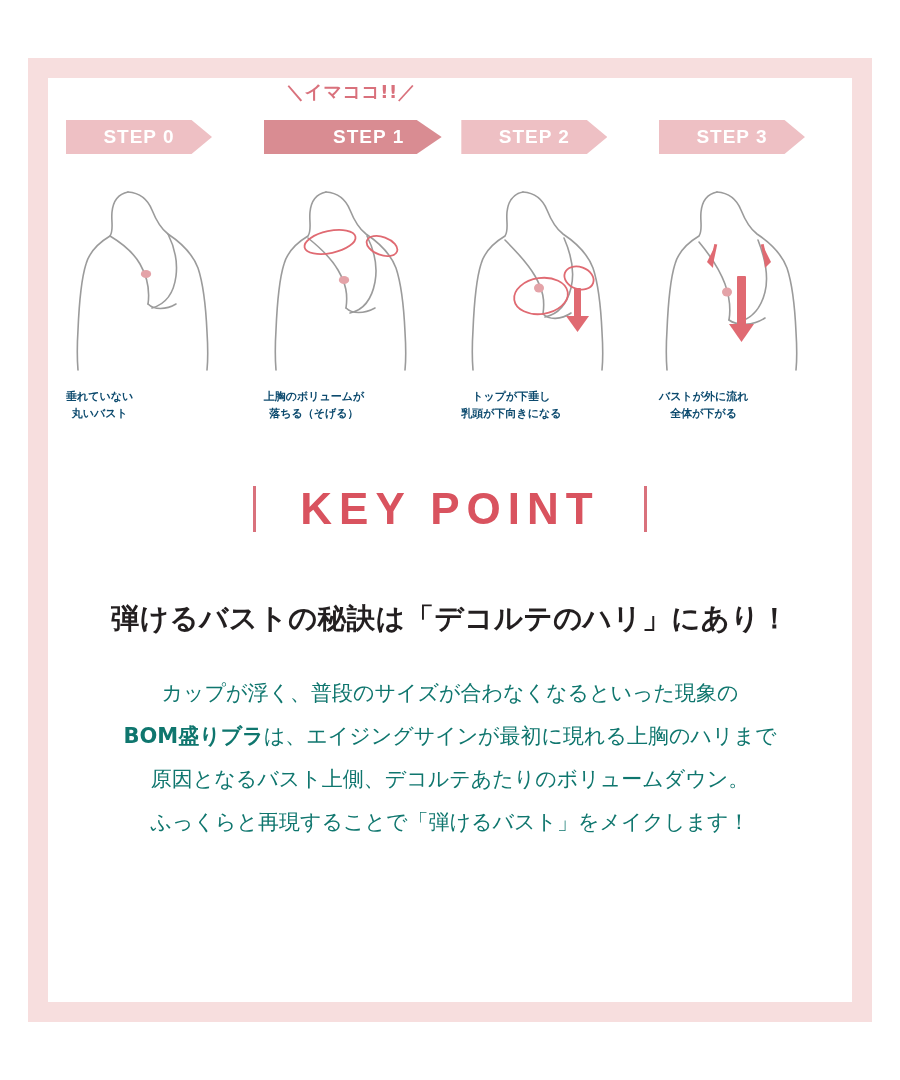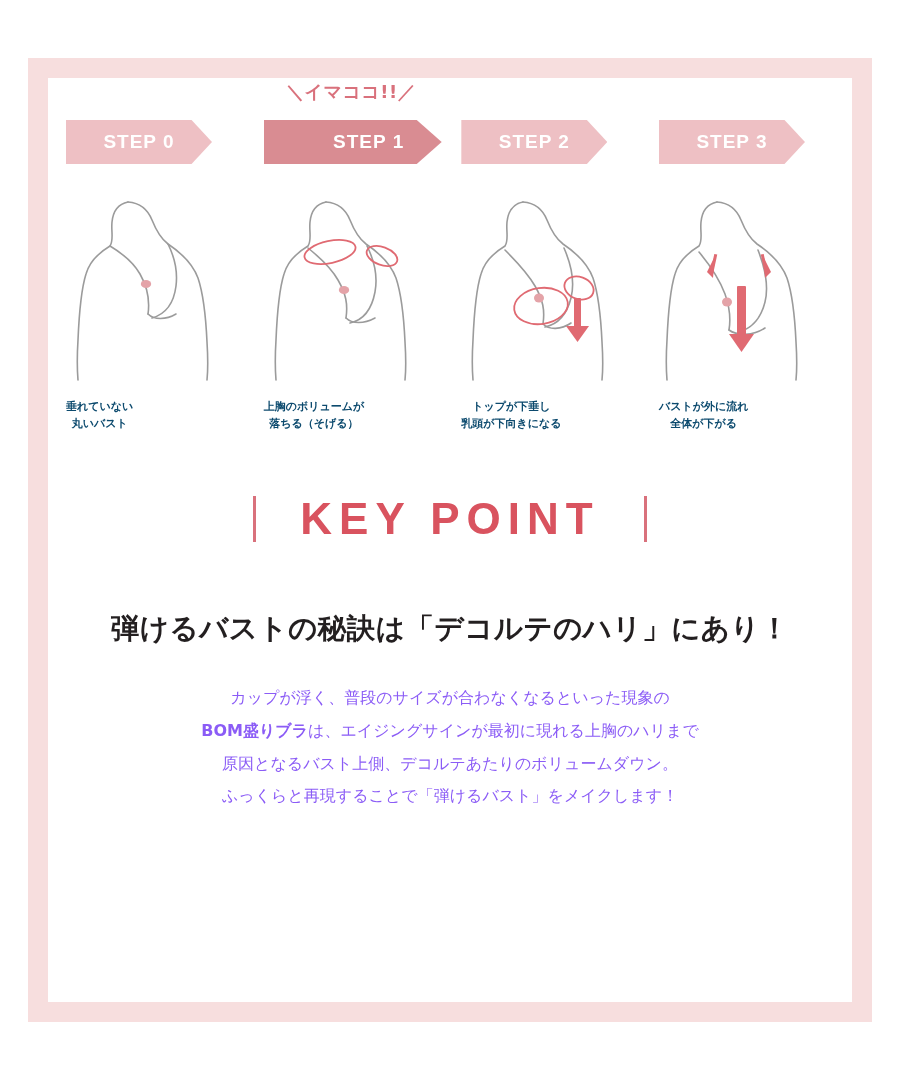--- a/index.html
+++ b/index.html
@@ -74,21 +74,21 @@
     color: #d9717c;
     font-size: 18px;
     font-weight: bold;
     white-space: nowrap;
     letter-spacing: 0.5px;
     font-family: "DejaVu Sans", "Liberation Sans", sans-serif;
   }
   .step-chip {
     position: relative;
     width: 146px;
-    height: 44px;
+    height: 34px;
     display: flex;
     align-items: center;
     justify-content: center;
     color: #ffffff;
     font-size: 19px;
     font-weight: bold;
     letter-spacing: 1px;
     clip-path: polygon(0 0, 86% 0, 100% 50%, 86% 100%, 0 100%);
     font-family: "Liberation Sans", sans-serif;
   }
@@ -140,23 +140,23 @@
     font-size: 28.5px;
     font-weight: bold;
     letter-spacing: 0.5px;
     color: #231f20;
     font-family: "DejaVu Sans", "Liberation Sans", sans-serif;
   }
 
   .body-copy {
     margin-top: 34px;
     text-align: center;
-    font-size: 16px;
+    font-size: 21px;
     line-height: 2.05;
-    color: #8b5cf6;
+    color: #0f766e;
     font-family: "DejaVu Sans", "Liberation Sans", sans-serif;
   }
   .body-copy .ln { display: block; white-space: nowrap; }
   .body-copy .bold { font-weight: bold; }
 </style>
 </head>
 <body>
 
 <div class="page">
 

